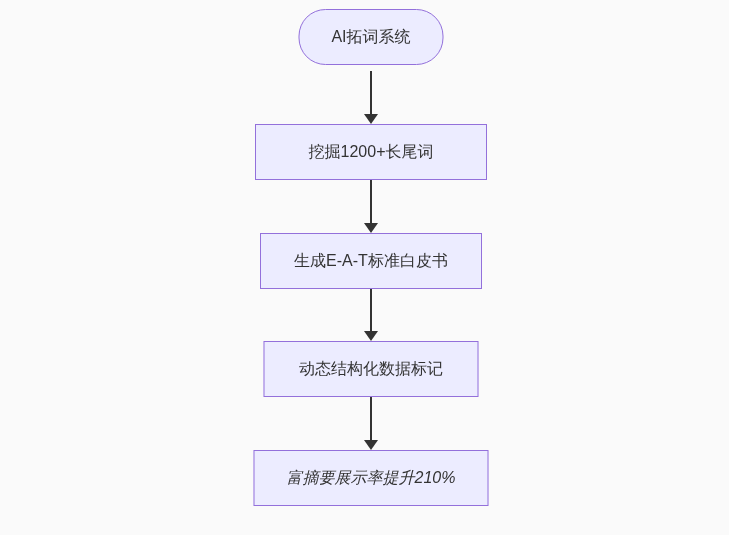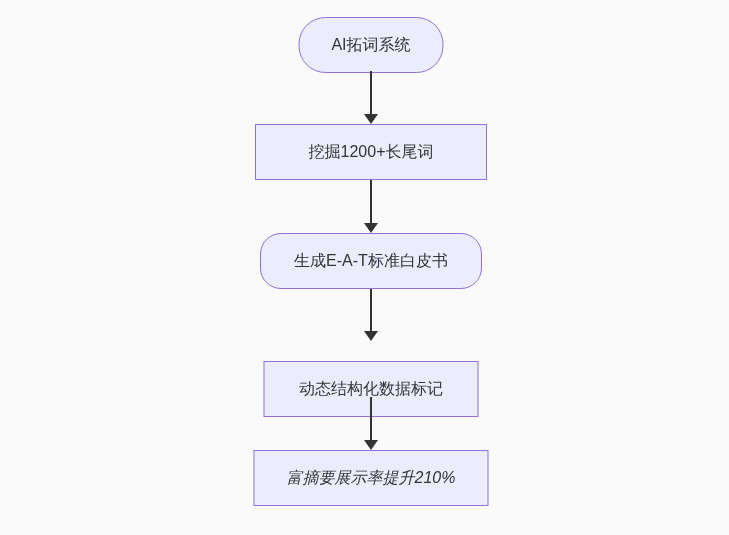--- a/index.html
+++ b/index.html
@@ -25,24 +25,24 @@
     align-items: center;
     justify-content: center;
     transform: translateX(-50%);
     left: 371px;
   }
   .node span {
     font-size: 16px;
     color: #333333;
     white-space: nowrap;
   }
-  .n1 { top: 17px;  width: 145px; border-radius: 27px; }
+  .n1 { top: 9px;  width: 145px; border-radius: 27px; }
   .n2 { top: 124px; width: 232px; }
-  .n3 { top: 233px; width: 222px; border-radius: 21px; }
-  .n4 { top: 341px; width: 215px; margin-top: 20px; }
+  .n3 { top: 233px; width: 222px; }
+  .n4 { top: 341px; width: 215px; }
   .n5 { top: 450px; width: 235px; font-style: italic; }
 
   .edge-line {
     position: absolute;
     left: 370px;
     width: 2px;
     background: #333333;
   }
   .edge-head {
     position: absolute;

